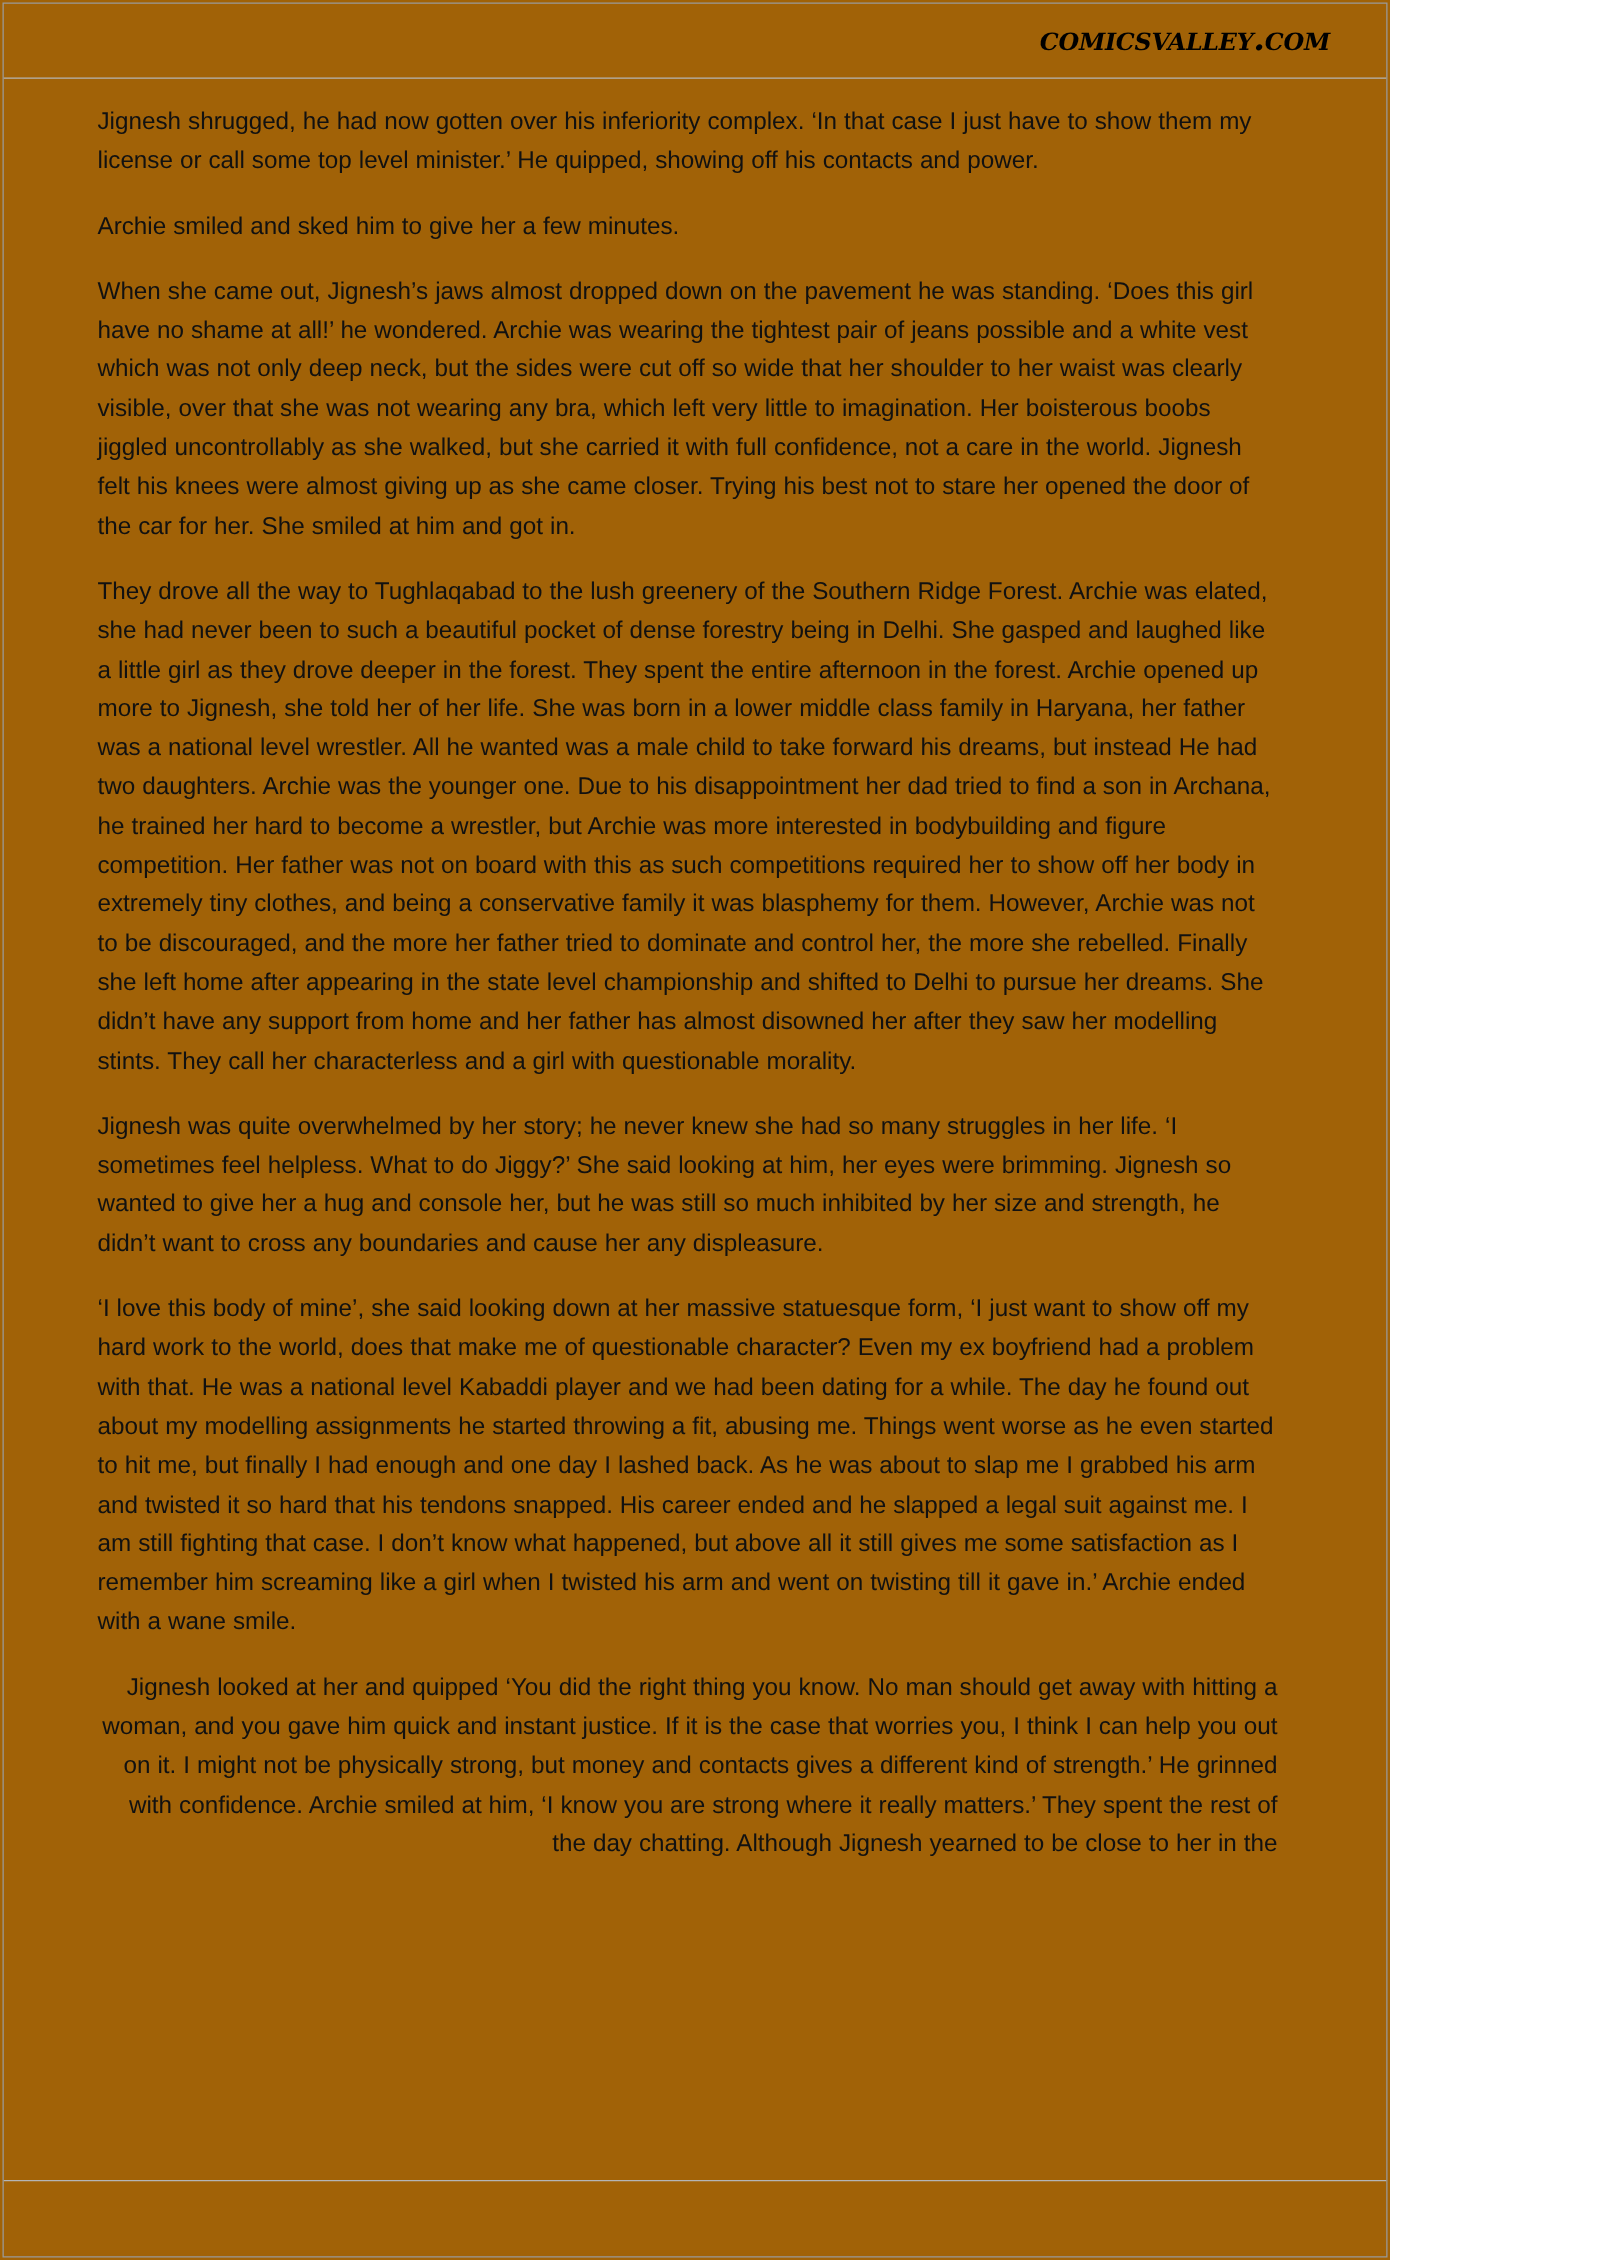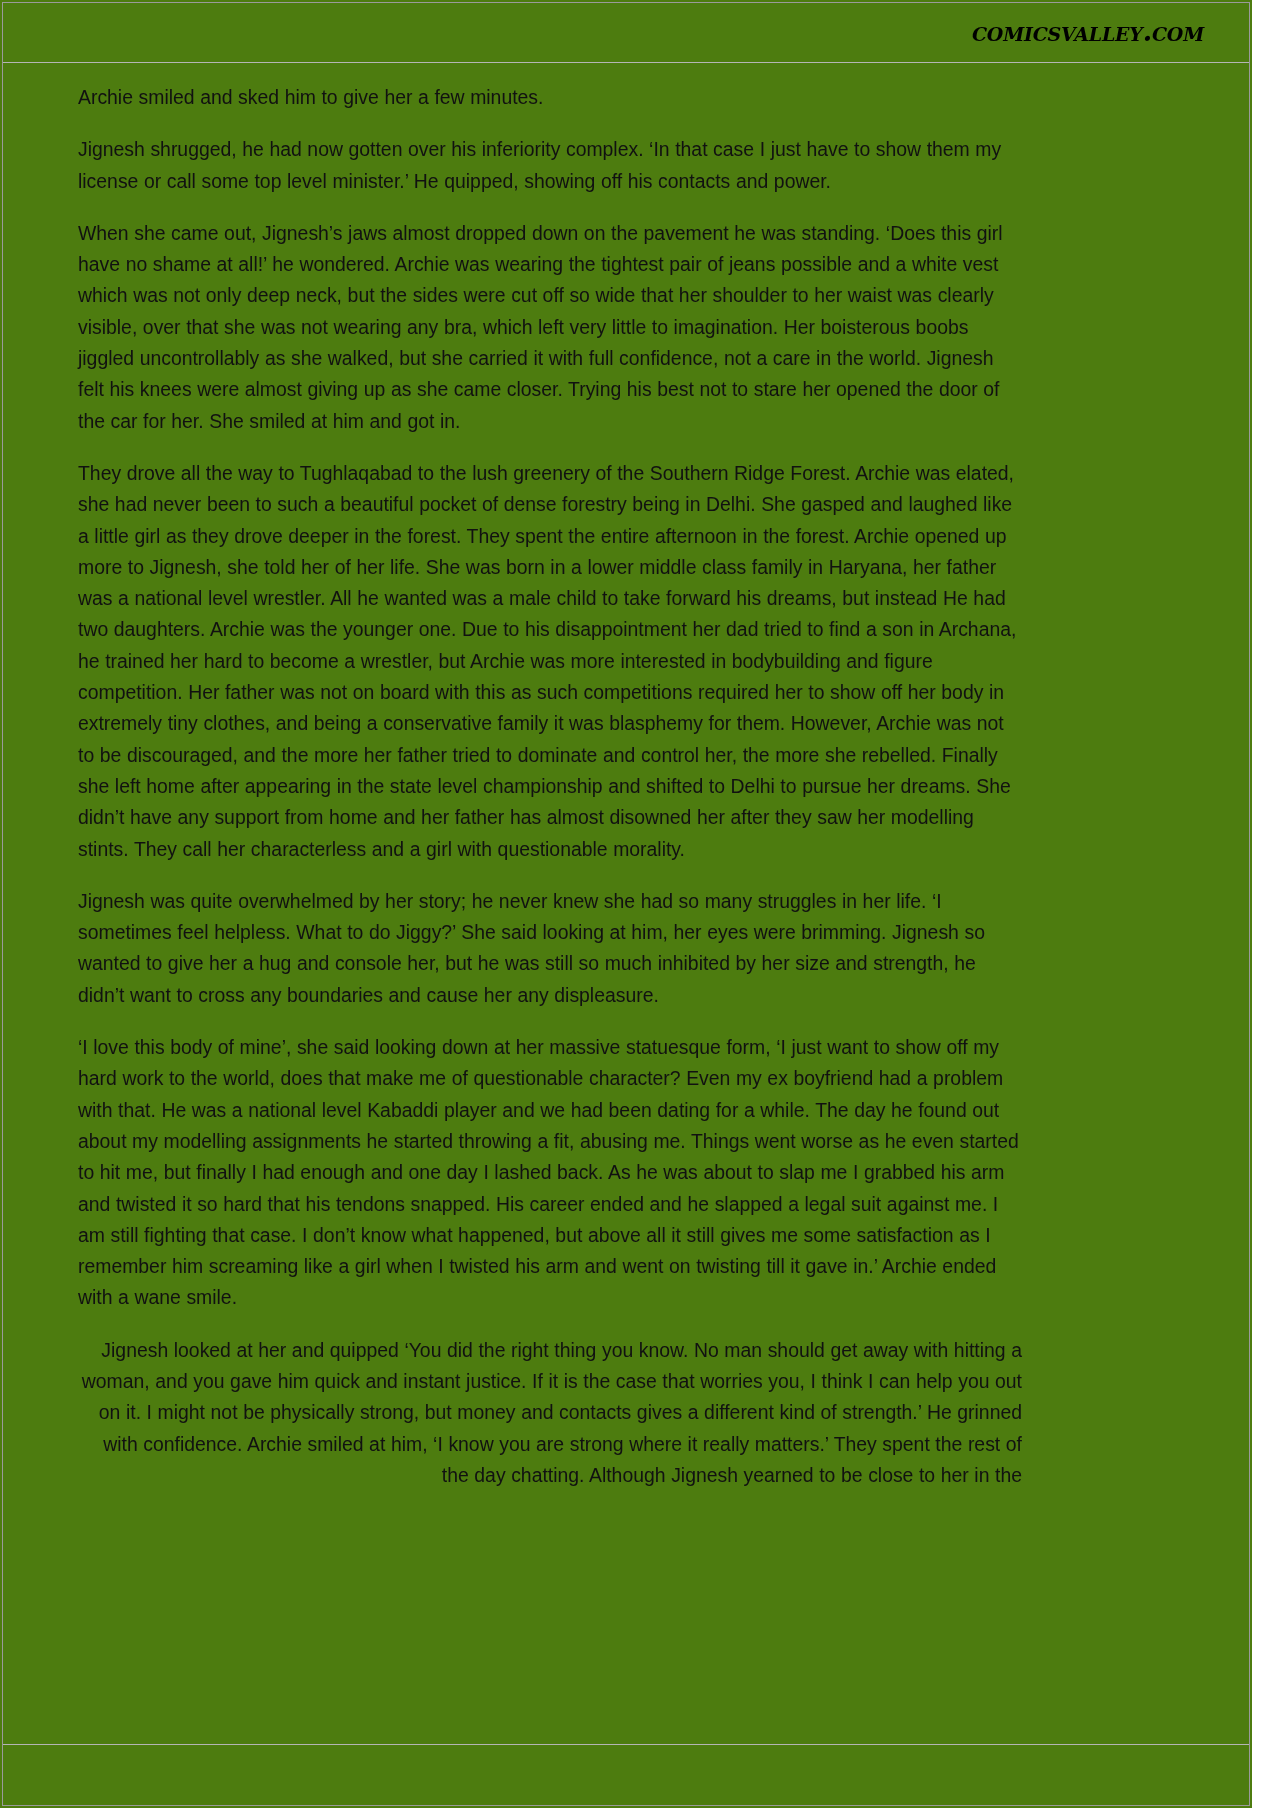--- a/index.html
+++ b/index.html
@@ -5,23 +5,23 @@
   html, body {
     margin: 0;
     padding: 0;
     background: #ffffff;
   }
   body {
     font-family: "Liberation Sans", sans-serif;
   }
   .page {
     position: relative;
-    width: 1252px;
+    width: 1112px;
     height: 1808px;
-    background: #4d7c0f;
+    background: #a16207;
     box-sizing: border-box;
     overflow: hidden;
   }
   
   .page-frame {
     position: absolute;
     left: 2px;
     top: 2px;
     right: 2px;
     bottom: 2px;
@@ -92,22 +92,22 @@
 
 <div class="page">
   <div class="page-frame"></div>
 
   <div class="header">
     <div class="site-logo">ComicsValley.com</div>
   </div>
   <div class="header-rule"></div>
 
   <div class="content">
+    <p class="para">Jignesh shrugged, he had now gotten over his inferiority complex. ‘In that case I just have to show them my license or call some top level minister.’ He quipped, showing off his contacts and power.</p>
     <p class="para">Archie smiled and sked him to give her a few minutes.</p>
-    <p class="para">Jignesh shrugged, he had now gotten over his inferiority complex. ‘In that case I just have to show them my license or call some top level minister.’ He quipped, showing off his contacts and power.</p>
     <p class="para">When she came out, Jignesh’s jaws almost dropped down on the pavement he was standing. ‘Does this girl have no shame at all!’ he wondered. Archie was wearing the tightest pair of jeans possible and a white vest which was not only deep neck, but the sides were cut off so wide that her shoulder to her waist was clearly visible, over that she was not wearing any bra, which left very little to imagination. Her boisterous boobs jiggled uncontrollably as she walked, but she carried it with full confidence, not a care in the world. Jignesh felt his knees were almost giving up as she came closer. Trying his best not to stare her opened the door of the car for her. She smiled at him and got in.</p>
     <p class="para">They drove all the way to Tughlaqabad to the lush greenery of the Southern Ridge Forest. Archie was elated, she had never been to such a beautiful pocket of dense forestry being in Delhi. She gasped and laughed like a little girl as they drove deeper in the forest. They spent the entire afternoon in the forest. Archie opened up more to Jignesh, she told her of her life. She was born in a lower middle class family in Haryana, her father was a national level wrestler. All he wanted was a male child to take forward his dreams, but instead He had two daughters. Archie was the younger one. Due to his disappointment her dad tried to find a son in Archana, he trained her hard to become a wrestler, but Archie was more interested in bodybuilding and figure competition. Her father was not on board with this as such competitions required her to show off her body in extremely tiny clothes, and being a conservative family it was blasphemy for them. However, Archie was not to be discouraged, and the more her father tried to dominate and control her, the more she rebelled. Finally she left home after appearing in the state level championship and shifted to Delhi to pursue her dreams. She didn’t have any support from home and her father has almost disowned her after they saw her modelling stints. They call her characterless and a girl with questionable morality.</p>
     <p class="para">Jignesh was quite overwhelmed by her story; he never knew she had so many struggles in her life. ‘I sometimes feel helpless. What to do Jiggy?’ She said looking at him, her eyes were brimming. Jignesh so wanted to give her a hug and console her, but he was still so much inhibited by her size and strength, he didn’t want to cross any boundaries and cause her any displeasure.</p>
     <p class="para">‘I love this body of mine’, she said looking down at her massive statuesque form, ‘I just want to show off my hard work to the world, does that make me of questionable character? Even my ex boyfriend had a problem with that. He was a national level Kabaddi player and we had been dating for a while. The day he found out about my modelling assignments he started throwing a fit, abusing me. Things went worse as he even started to hit me, but finally I had enough and one day I lashed back. As he was about to slap me I grabbed his arm and twisted it so hard that his tendons snapped. His career ended and he slapped a legal suit against me. I am still fighting that case. I don’t know what happened, but above all it still gives me some satisfaction as I remember him screaming like a girl when I twisted his arm and went on twisting till it gave in.’ Archie ended with a wane smile.</p>
     <p class="para">Jignesh looked at her and quipped ‘You did the right thing you know. No man should get away with hitting a woman, and you gave him quick and instant justice. If it is the case that worries you, I think I can help you out on it. I might not be physically strong, but money and contacts gives a different kind of strength.’ He grinned with confidence. Archie smiled at him, ‘I know you are strong where it really matters.’ They spent the rest of the day chatting. Although Jignesh yearned to be close to her in the</p>
   </div>
 
   <div class="footer-rule"></div>
 </div>
 

